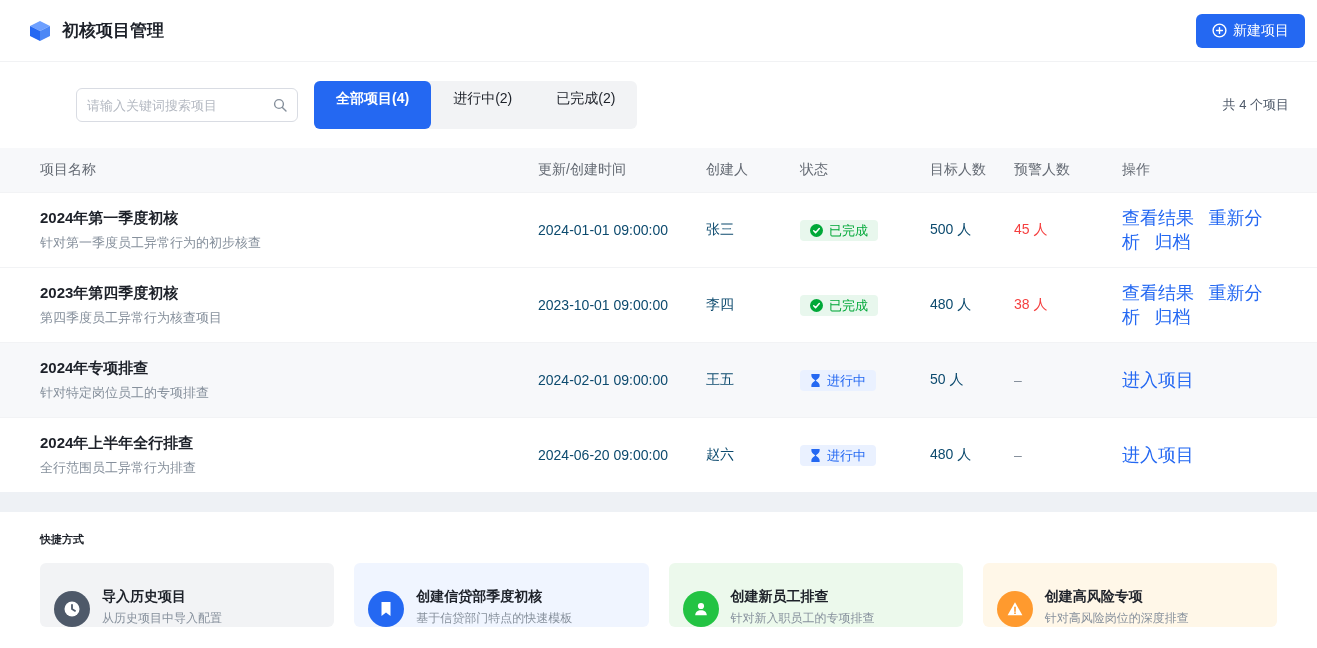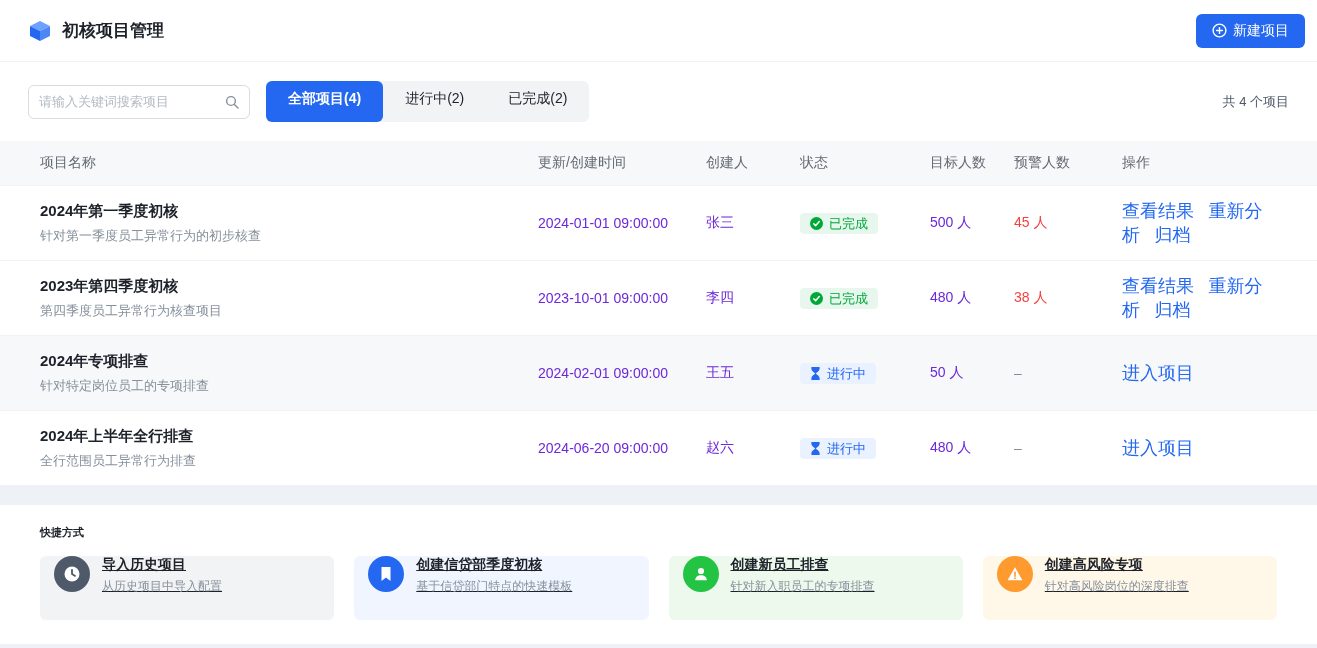--- a/index.html
+++ b/index.html
@@ -24,66 +24,66 @@
     margin-left:auto; height:34px; padding:0 16px;
     background:#2468f2; color:#fff; border:none; border-radius:6px;
     display:inline-flex; align-items:center; gap:6px;
     font-size:14px; cursor:pointer; font-family:inherit;
   }
 
   
   .toolbar { display:flex; align-items:center; padding:19px 28px; }
   .search-box {
     width:222px; height:34px; border:1px solid #d9dce3; border-radius:6px;
-    display:flex; align-items:center; padding:0 10px; background:#fff;
+    display:flex; align-items:center; padding:0 10px; background:#fff;margin-left:48px;
   }
   .search-box input {
     flex:1; border:none; outline:none; font-size:13px; color:#1d2129;
     font-family:inherit; background:transparent; min-width:0;
   }
   .search-box input::placeholder { color:#b4b9c2; }
   .tabs { margin-left:16px; background:#f2f3f5; border-radius:6px; display:flex; }
   .tab {
-    padding:0 22px; height:41px; line-height:34px; font-size:14px;
+    padding:0 22px; height:48px; line-height:34px; font-size:14px;
     color:#1d2129; cursor:pointer; border-radius:6px; white-space:nowrap;
   }
   .tab.active { background:#2468f2; color:#fff; font-weight:600; }
   .total-count { margin-left:auto; font-size:13px; color:#4e5969;text-align:right; }
 
   
   .grid-cols {
     display:grid;
     grid-template-columns:498px 168px 94px 130px 84px 108px auto;
     padding:0 40px; align-items:center;
   }
   .table-header { height:44px; background:#f7f8fa; color:#646a73; font-size:14px; }
   .table-row { height:75px; border-top:1px solid #f2f3f5; background:#fff; }
   .table-row.alt { background:#f7f8fa; }
   .row-title { font-size:15px; font-weight:700; color:#1d2129; }
   .row-desc { font-size:13px; color:#86909c; margin-top:6px; }
-  .cell { font-size:14px; color:#6d28d9; }
+  .cell { font-size:14px; color:#0c4a6e; }
   .badge {
     display:inline-flex; align-items:center; gap:6px;
     font-size:13px; padding:4px 10px; border-radius:4px; line-height:1;
   }
   .badge.done { background:#e8f7ed; color:#00a838; }
   .badge.progress { background:#eaf1ff; color:#2468f2; }
   .badge svg { display:block; }
   .warning.danger { color:#f53f3f; }
   .warning.muted { color:#86909c; }
   .actions a { color:#2468f2; font-size:18px; text-decoration:none; margin-right:10px; }
   .actions a:last-child { margin-right:0; }
 
   
   .bottom-section { margin-top:20px; background:#fff; padding:20px 40px 24px; }
   .shortcuts-title { font-size:11px; font-weight:700; color:#1d2129; }
   .cards { display:flex; gap:20px; margin-top:16px; }
   .card {
     flex:1; height:64px; border-radius:6px;
-    display:flex; align-items:flex-start; padding:0 14px; gap:12px; cursor:pointer;text-decoration:underline;
+    display:flex; align-items:flex-end; padding:0 14px; gap:12px; cursor:pointer;
   }
   .card.c1 { background:#f2f3f5; }
   .card.c2 { background:#f0f5ff; }
   .card.c3 { background:#ecf9ec; }
   .card.c4 { background:#fff7e8; }
   .circle {
     width:36px; height:36px; border-radius:50%; flex:none;
     display:flex; align-items:center; justify-content:center;
   }
   .c1 .circle { background:#4e5969; }

